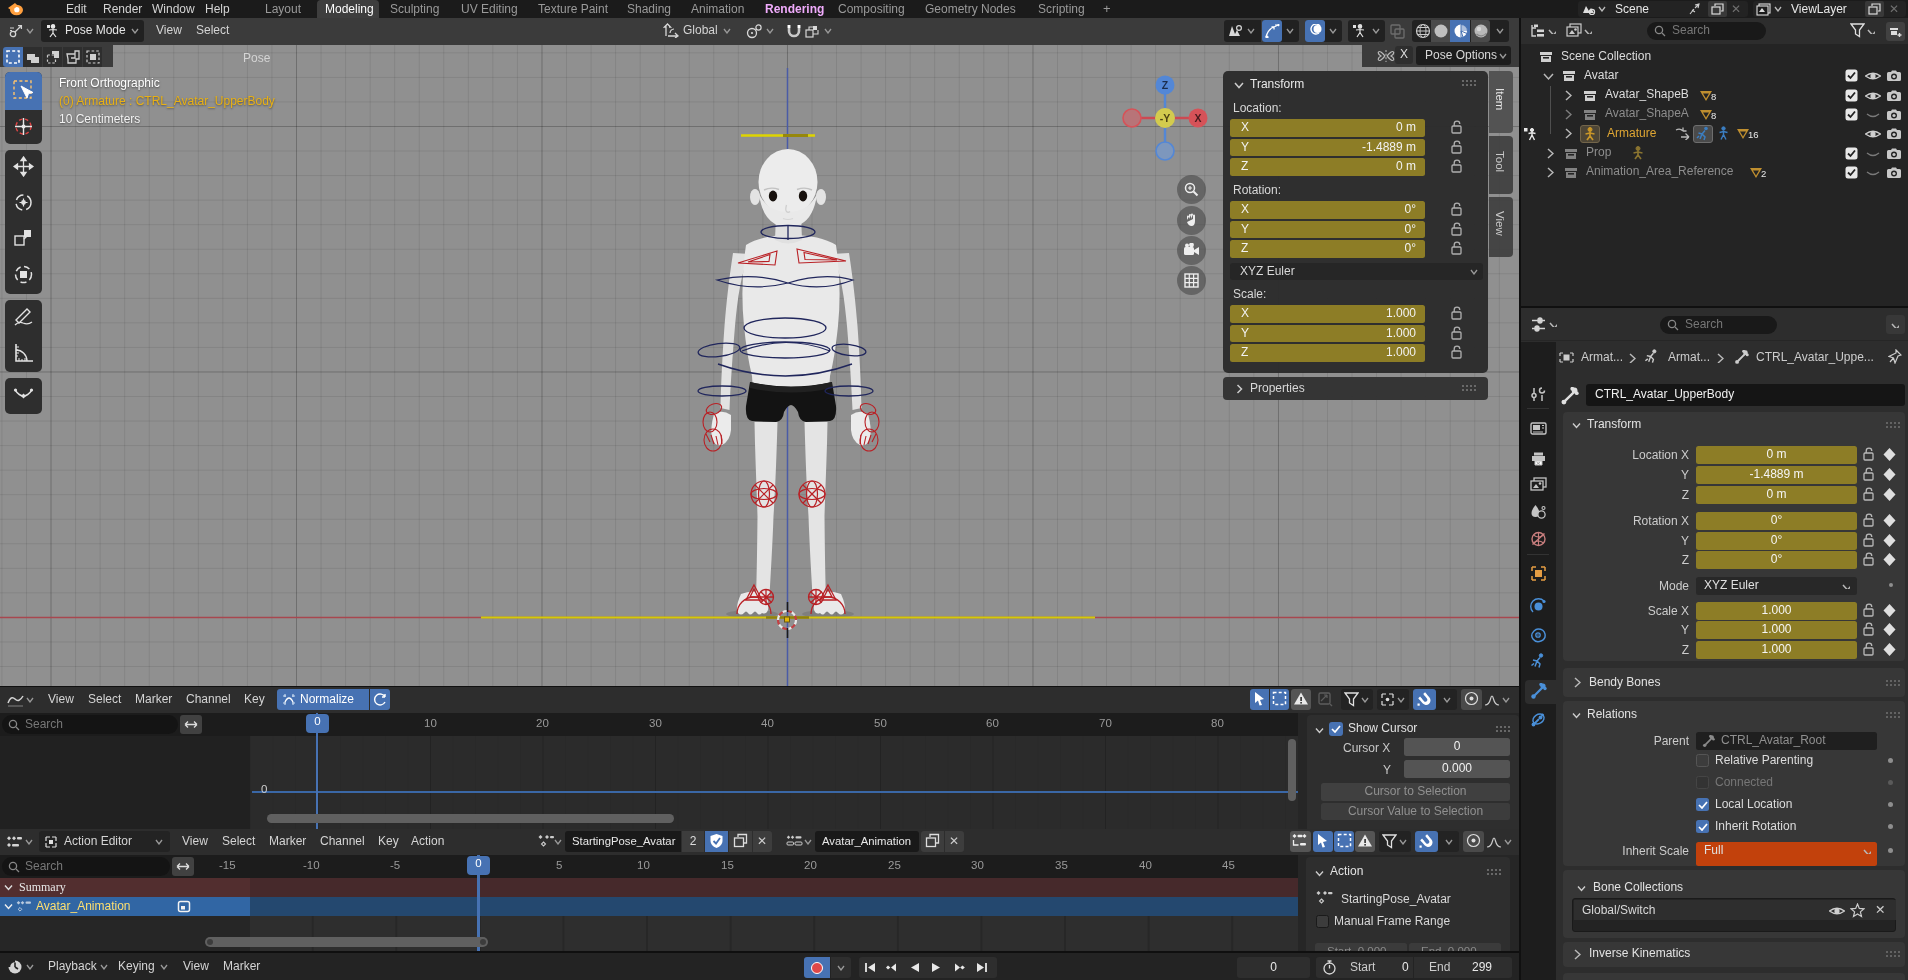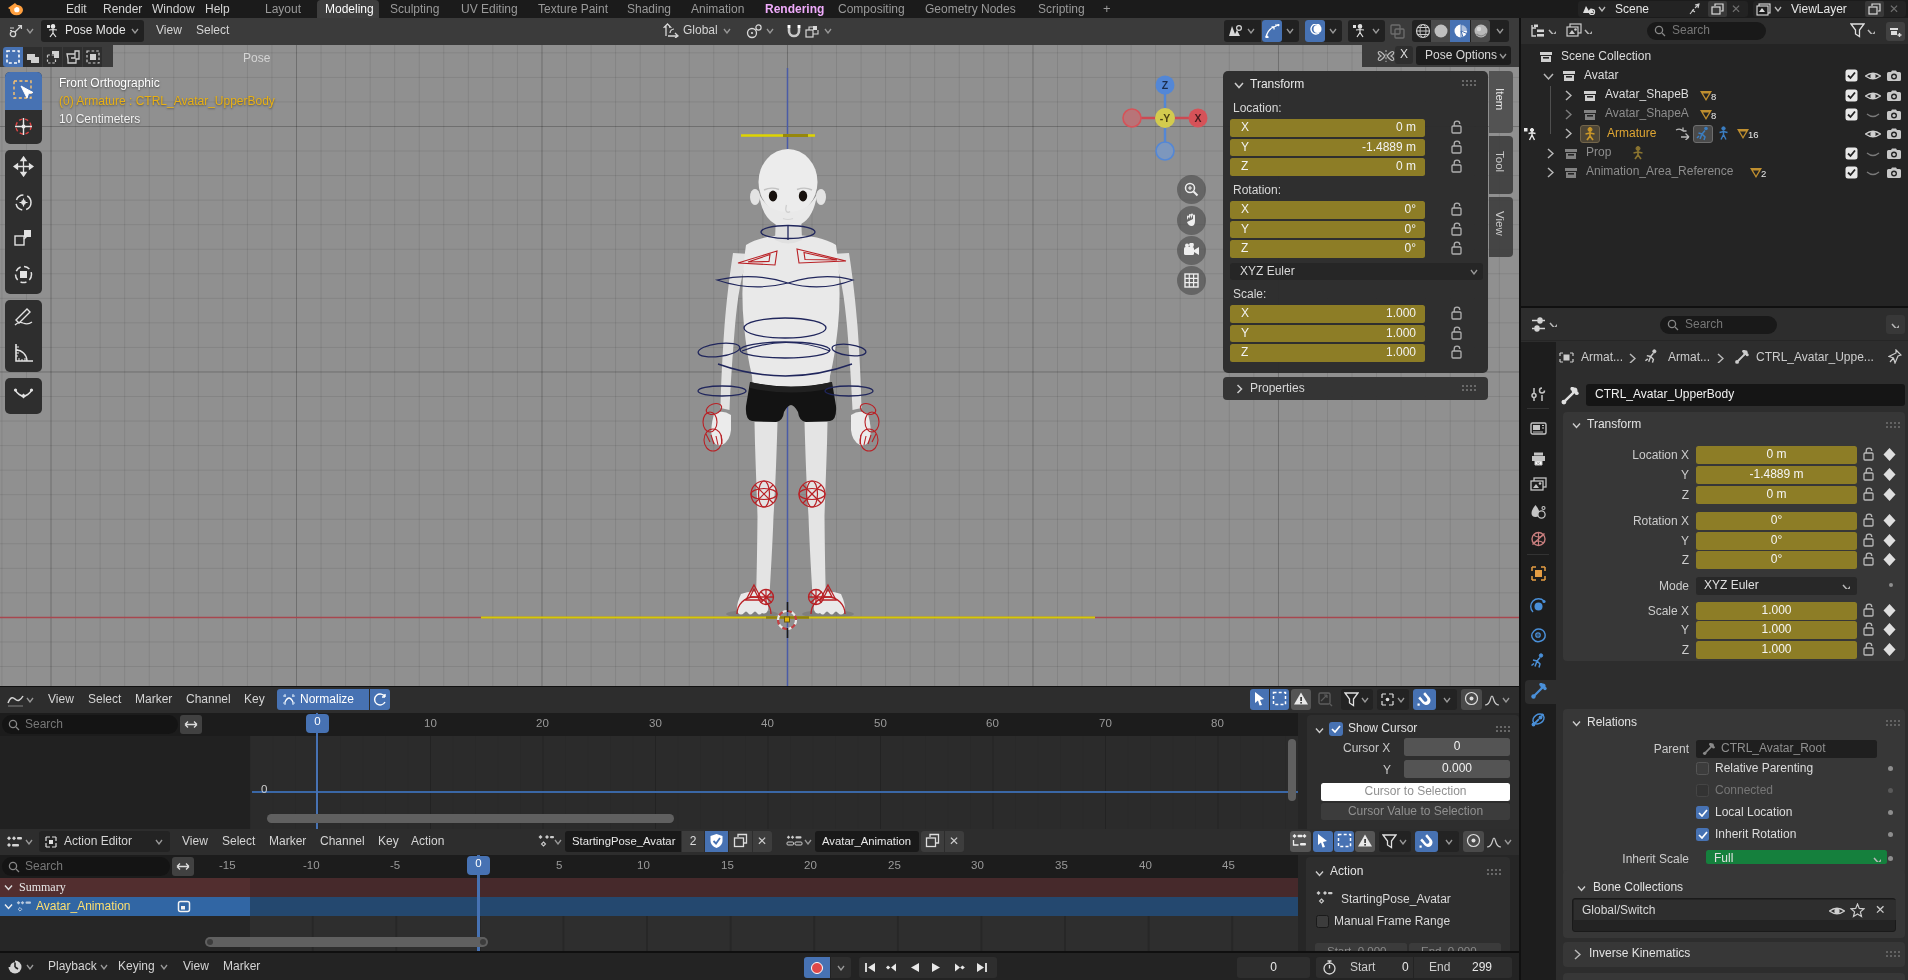--- a/index.html
+++ b/index.html
@@ -755,21 +755,21 @@
               <circle cx="2" cy="6" r="1.1"></circle>
               <circle cx="6" cy="6" r="1.1"></circle>
               <circle cx="10" cy="6" r="1.1"></circle>
               <circle cx="14" cy="6" r="1.1"></circle>
             </g>
           </svg>
       <span class="txt" style="left:36px;top:26px;color:#c8c8c8;">Cursor X</span>
       <div class="abs" style="left:97px;top:23px;width:106px;height:17.5px;background:#545454;border-radius:2.5px;text-align:center;color:#f2f2f2;"><span style="position:relative;top:1px;">0</span></div>
       <span class="txt" style="left:76px;top:48px;color:#c8c8c8;">Y</span>
       <div class="abs" style="left:97px;top:45px;width:106px;height:17.5px;background:#545454;border-radius:2.5px;text-align:center;color:#f2f2f2;"><span style="position:relative;top:1px;">0.000</span></div>
-      <div class="abs" style="left:14px;top:68px;width:189px;height:17.5px;background:#ffffff;border-radius:2.5px;text-align:center;color:#909090;"><span style="position:relative;top:1px;">Cursor to Selection</span></div>
+      <div class="abs" style="left:14px;top:68px;width:189px;height:17.5px;background:#404040;border-radius:2.5px;text-align:center;color:#909090;"><span style="position:relative;top:1px;">Cursor to Selection</span></div>
       <div class="abs" style="left:14px;top:87.5px;width:189px;height:17.5px;background:#3c3c3c;border-radius:2.5px;text-align:center;color:#909090;"><span style="position:relative;top:1px;">Cursor Value to Selection</span></div>
     </div>
   </div>
 </div>
 
 <div class="abs" id="dope" style="left:0;top:829px;width:1519px;height:122px;background:#2e2e2e;font-size:12px;color:#d4d4d4;padding-left:12px;">
 
   <div class="abs" style="left:0;top:0;width:1519px;height:26px;background:#2d2d2d;">
     <svg class="abs" style="left:6px;top:5px;" width="17" height="15" viewBox="0 0 17 15">
           <g fill="#d4d4d4">
@@ -1567,22 +1567,40 @@
     <div class="abs pfield" style="left:133px;top:229px;"><span>1.000</span></div>
     <svg class="abs lockk" style="left:299px;top:230px;" width="14" height="15" viewBox="0 0 14 15">
           <rect x="2" y="6" width="9" height="7" rx="1" fill="none" stroke="#b9b9b9" stroke-width="1.3"></rect>
           <path d="M9 6 V4 a2.8 2.8 0 0 1 5.6 0" fill="none" stroke="#b9b9b9" stroke-width="1.3" transform="translate(-4.8,0)"></path>
         </svg>
     <svg class="abs" style="left:319px;top:230px;" width="15" height="15">
           <path d="M7.5 1 L13.5 7.5 L7.5 14 L1.5 7.5 Z" fill="#dedede"></path>
         </svg>
   </div>
 
-
-  <div class="abs" style="left:42px;top:393px;width:342px;height:165px;background:#373737;border-radius:4px;margin-top:8px;">
+  <div class="abs" style="left:42px;top:360px;width:342px;height:29px;background:#373737;border-radius:4px;">
+    <svg class="abs" style="left:11px;top:9px;" width="7" height="11">
+          <use href="#i-arr" stroke="#ccc"></use>
+        </svg>
+    <span class="txt" style="left:26px;top:7px;color:#e2e2e2;">Bendy Bones</span>
+    <svg class="abs" style="left:322px;top:11px;" width="16" height="10" viewBox="0 0 16 10">
+          <g fill="#6e6e6e">
+            <circle cx="2" cy="2" r="1.1"></circle>
+            <circle cx="6" cy="2" r="1.1"></circle>
+            <circle cx="10" cy="2" r="1.1"></circle>
+            <circle cx="14" cy="2" r="1.1"></circle>
+            <circle cx="2" cy="6" r="1.1"></circle>
+            <circle cx="6" cy="6" r="1.1"></circle>
+            <circle cx="10" cy="6" r="1.1"></circle>
+            <circle cx="14" cy="6" r="1.1"></circle>
+          </g>
+        </svg>
+  </div>
+
+  <div class="abs" style="left:42px;top:393px;width:342px;height:165px;background:#373737;border-radius:4px;">
     <svg class="abs" style="left:9px;top:11px;" width="9" height="7">
           <path d="M1 1.5 L4.5 5.5 L8 1.5" fill="none" stroke="#ccc" stroke-width="1.4"></path>
         </svg>
     <span class="txt" style="left:24px;top:6px;color:#e2e2e2;">Relations</span>
     <svg class="abs" style="left:322px;top:10px;" width="16" height="10" viewBox="0 0 16 10">
           <g fill="#6e6e6e">
             <circle cx="2" cy="2" r="1.1"></circle>
             <circle cx="6" cy="2" r="1.1"></circle>
             <circle cx="10" cy="2" r="1.1"></circle>
             <circle cx="14" cy="2" r="1.1"></circle>
@@ -1617,21 +1635,21 @@
     <span class="txt" style="left:152px;top:95.5px;color:#dcdcdc;">Local Location</span>
     <div class="abs dot" style="left:325px;top:101px;"></div>
     <div class="abs" style="left:133px;top:119px;width:13px;height:13px;background:#4772b3;border-radius:2.5px;">
           <svg class="abs" style="left:2px;top:3px;" width="10" height="8">
             <path d="M1 4 L4 7 L9 1" fill="none" stroke="#fff" stroke-width="1.7"></path>
           </svg>
         </div>
     <span class="txt" style="left:152px;top:117.5px;color:#dcdcdc;">Inherit Rotation</span>
     <div class="abs dot" style="left:325px;top:123px;"></div>
     <span class="fldlbl" style="left:0px;top:143px;width:126px;">Inherit Scale</span>
-    <div class="abs" style="left:143px;top:141px;width:181px;height:14px;background:#15803d;border-radius:2.5px;">
+    <div class="abs" style="left:133px;top:141px;width:181px;height:24px;background:#c2410c;border-radius:2.5px;">
       <span class="txt" style="left:8px;top:1px;color:#e0e0e0;">Full</span>
       <svg class="abs" style="left:167px;top:6px;" width="8" height="6">
             <use href="#i-arrd" stroke="#999"></use>
           </svg>
     </div>
     <div class="abs dot" style="left:325px;top:147px;"></div>
   </div>
 
   <div class="abs" style="left:42px;top:562px;width:342px;height:68px;background:#373737;border-radius:4px;">
     <svg class="abs" style="left:14px;top:15px;" width="9" height="7">

